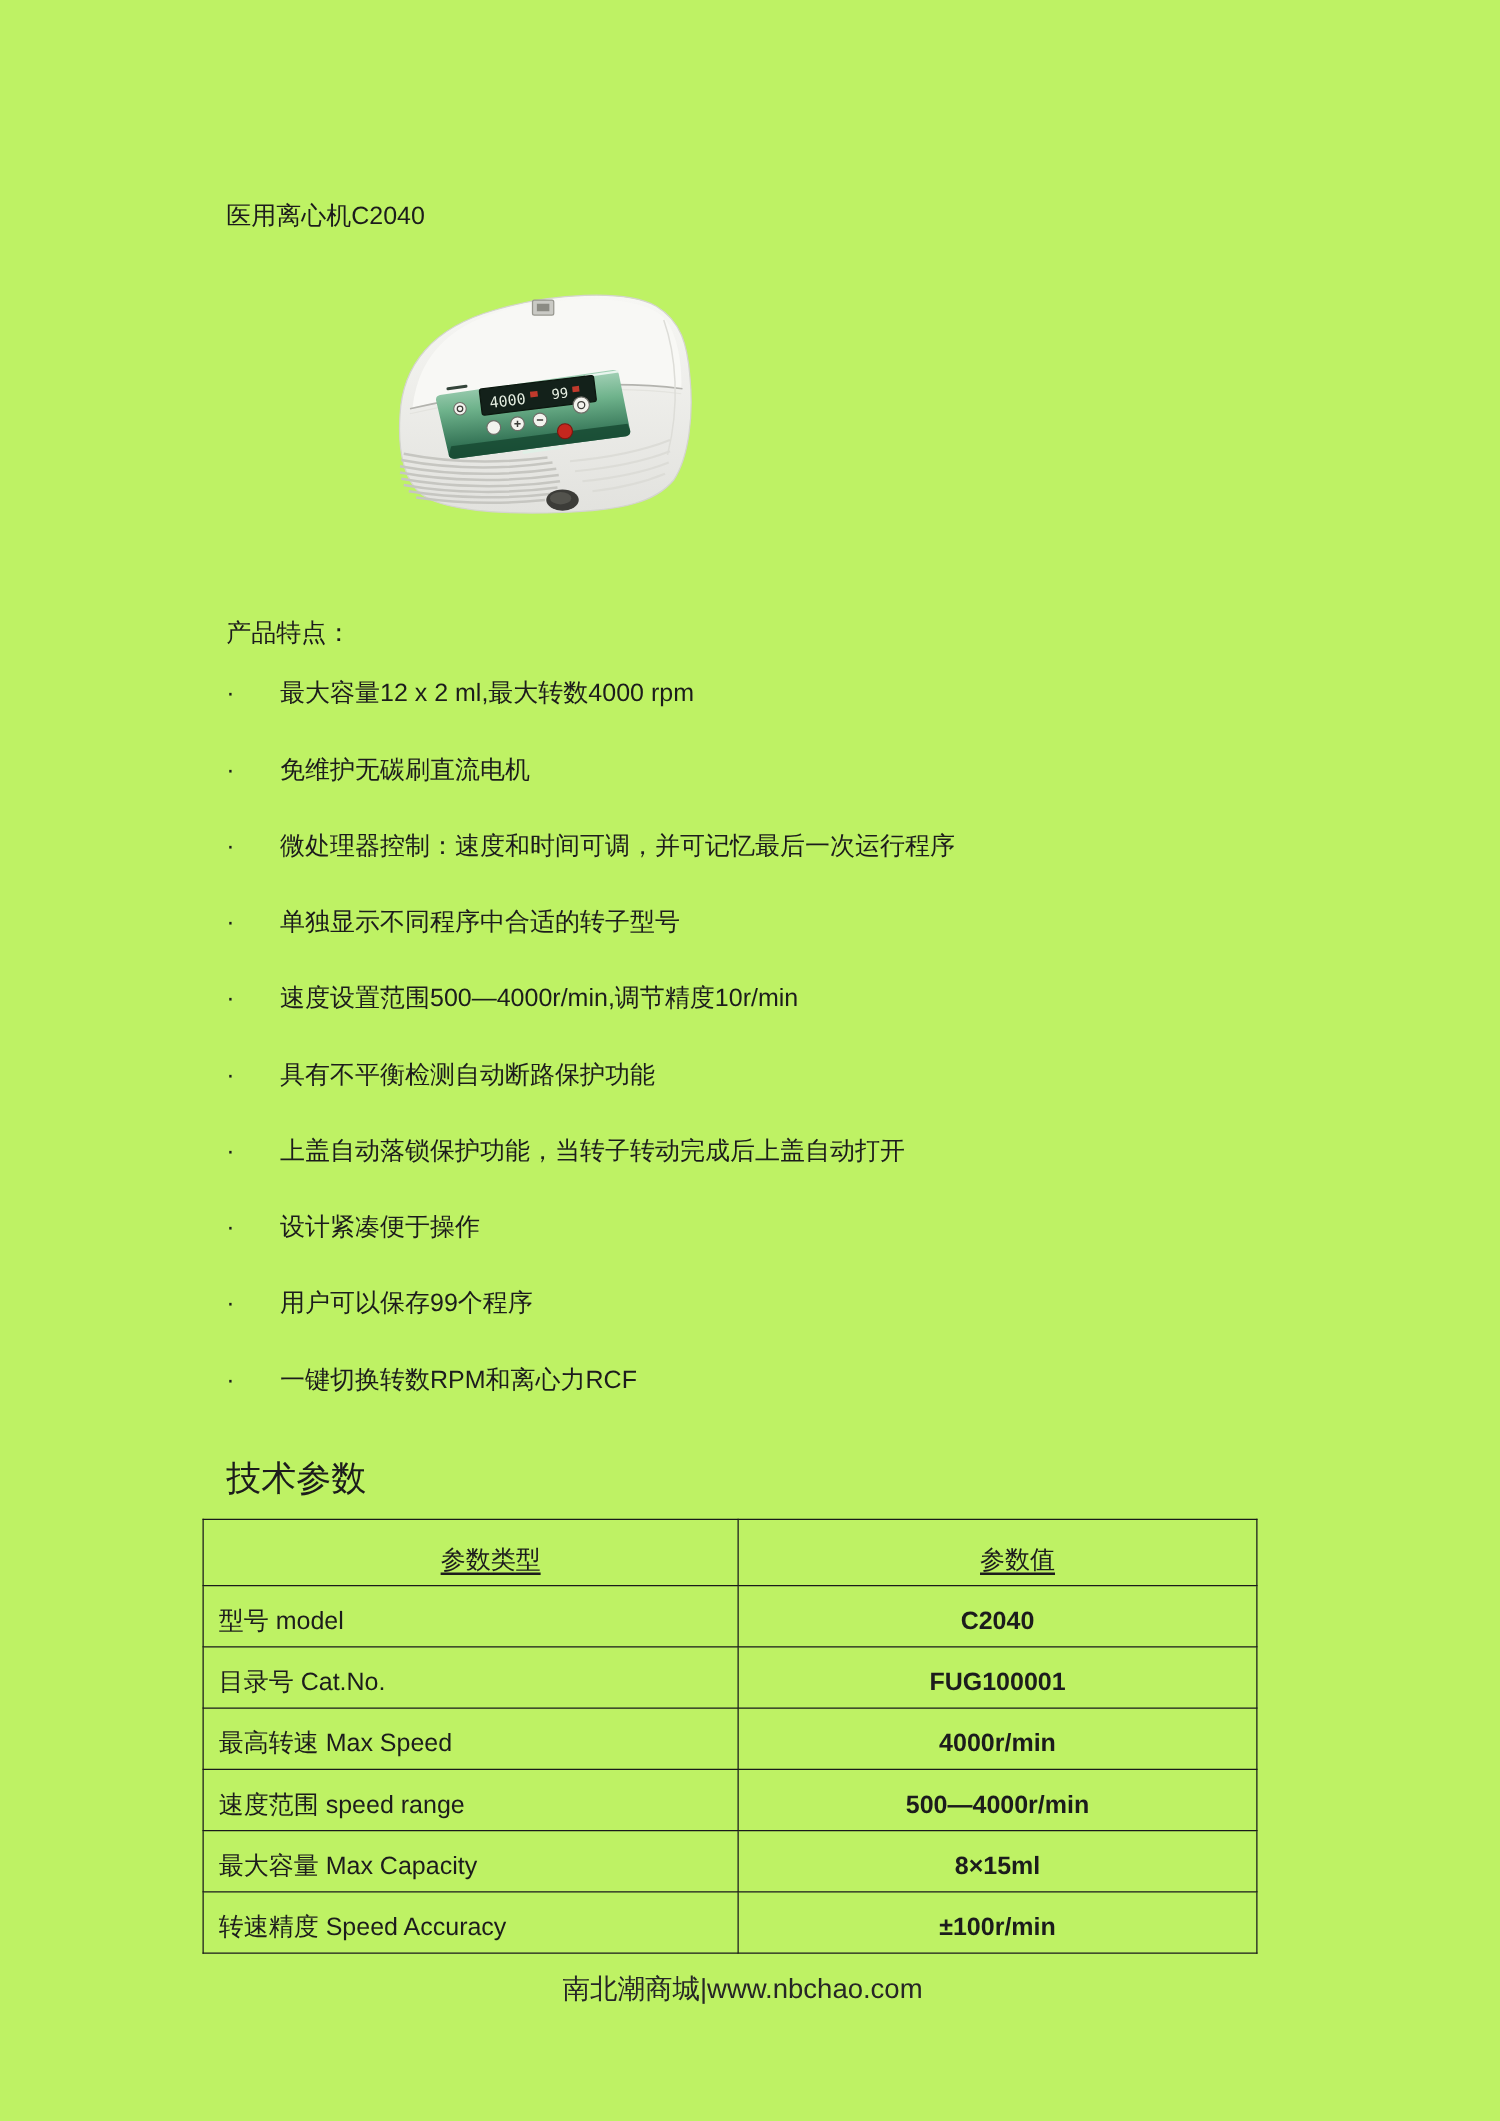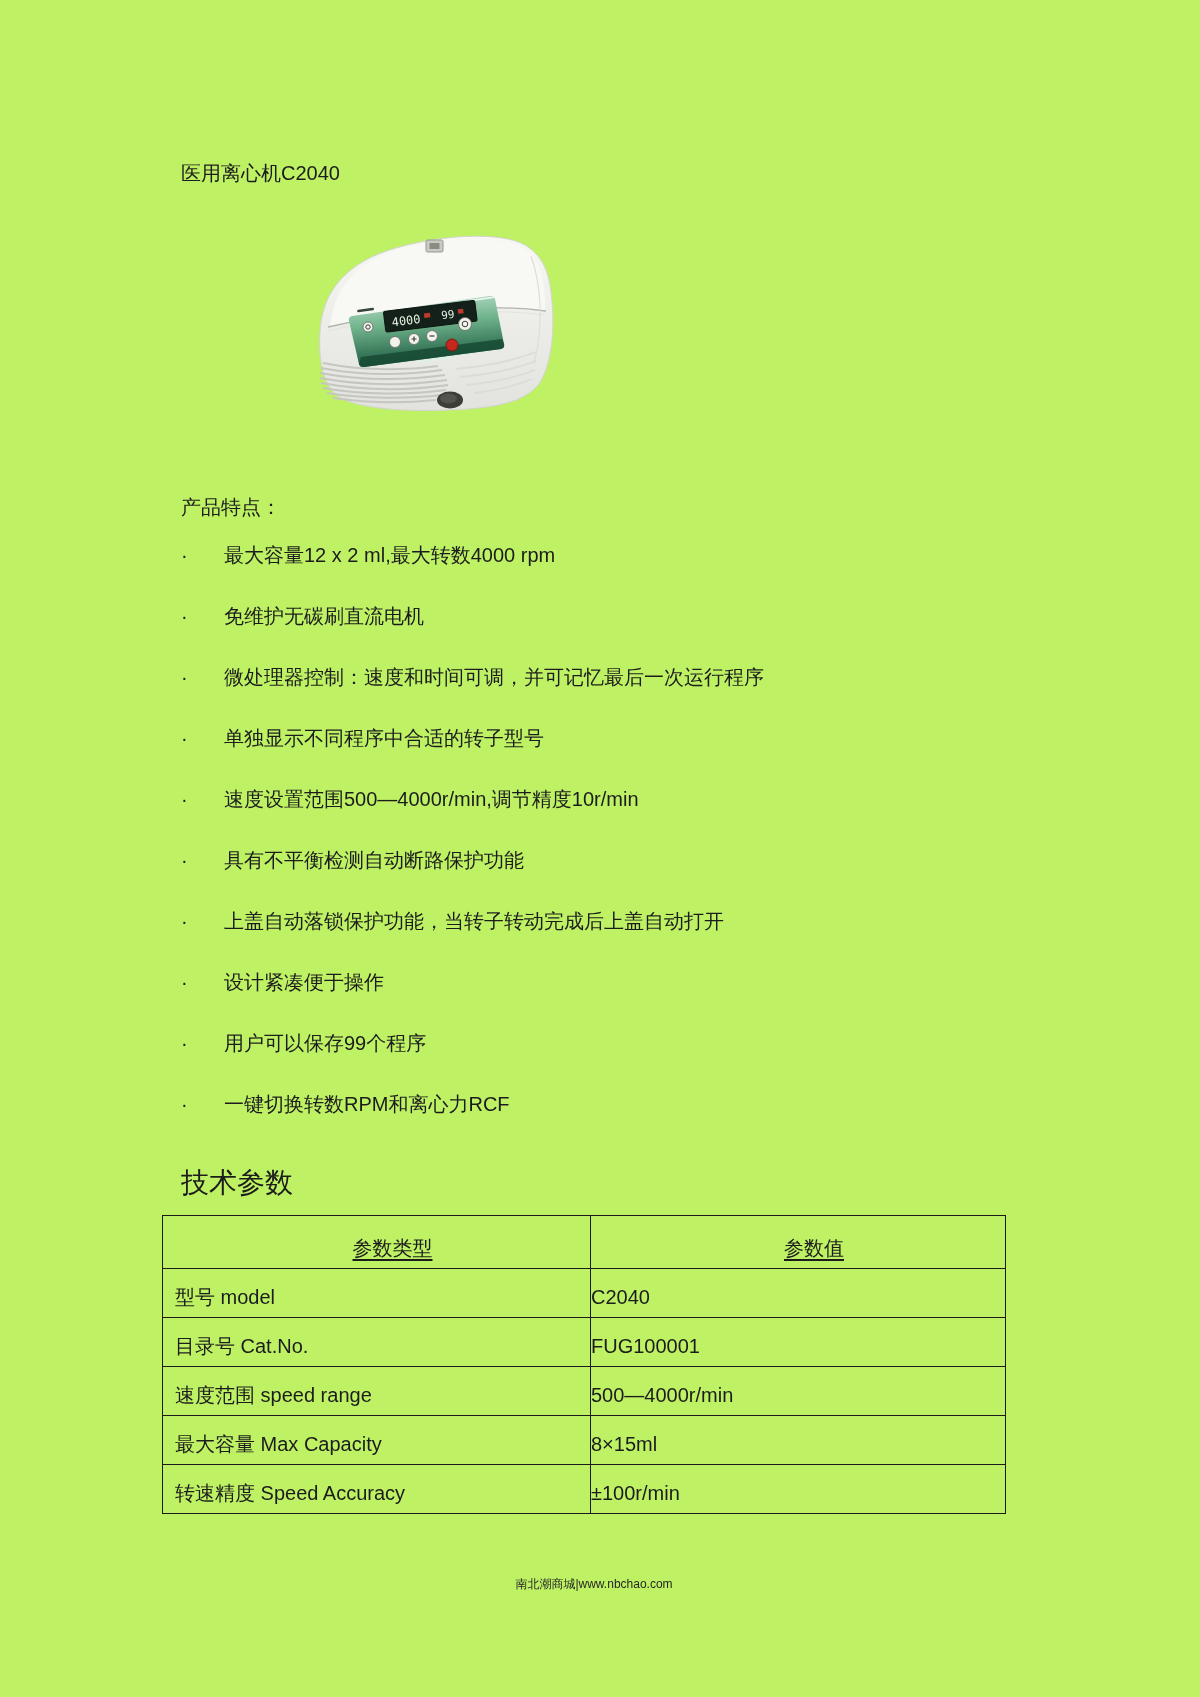--- a/index.html
+++ b/index.html
@@ -18,22 +18,22 @@
     position:absolute;left:162px;top:1215px;width:843px;
     border-collapse:collapse;table-layout:fixed;
   }
   table.specs th,table.specs td{
     border:1.5px solid #1a1a1a;font-size:20px;font-weight:normal;
     vertical-align:bottom;padding:0 0 8px 0;line-height:24px;
   }
   table.specs th{height:44px;text-align:center;text-decoration:underline;text-underline-offset:4px;padding-left:32px;}
   table.specs td{height:40px;}
   table.specs td.label{text-align:left;padding-left:12px;}
-  table.specs td.value{}
-  .footer{position:absolute;left:0;top:1576px;width:1188px;text-align:center;font-size:12px;color:#262626;}
+  table.specs td.value{text-align:center;font-weight:bold;}
+  .footer{position:absolute;left:0;top:1576px;width:1188px;text-align:center;font-size:22px;color:#262626;}
   .footer .brand{font-family:"Liberation Serif","DejaVu Serif",serif;}
 </style>
 </head>
 <body>
 
 <div class="page">
 
   <div class="title">医用离心机C2040</div>
 
   <div class="product-image">
@@ -144,20 +144,24 @@
     <tbody>
       <tr>
         <td class="label">型号 model</td>
         <td class="value">C2040</td>
       </tr>
       <tr>
         <td class="label">目录号 Cat.No.</td>
         <td class="value">FUG100001</td>
       </tr>
       <tr>
+        <td class="label">最高转速 Max Speed</td>
+        <td class="value">4000r/min</td>
+      </tr>
+      <tr>
         <td class="label">速度范围 speed range</td>
         <td class="value">500—4000r/min</td>
       </tr>
       <tr>
         <td class="label">最大容量 Max Capacity</td>
         <td class="value">8×15ml</td>
       </tr>
       <tr>
         <td class="label">转速精度 Speed Accuracy</td>
         <td class="value">±100r/min</td>

